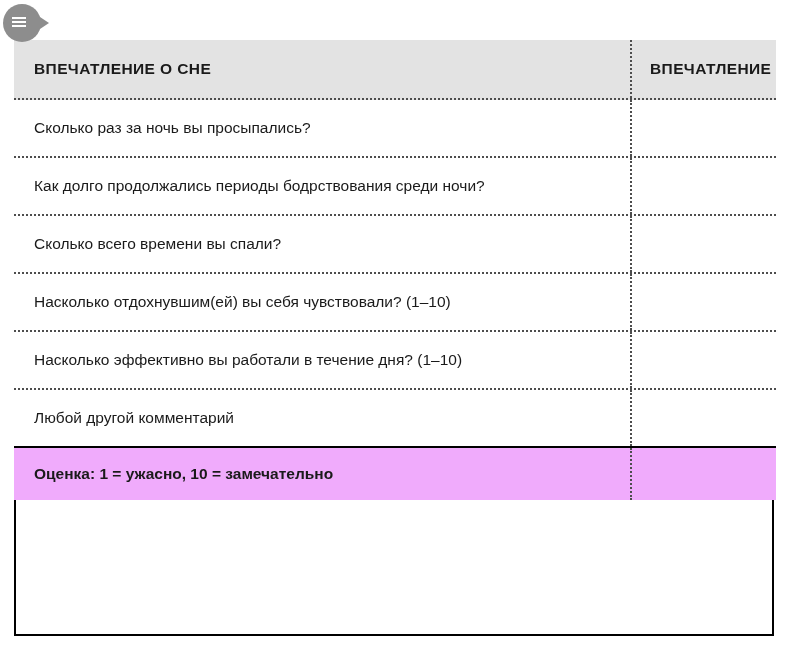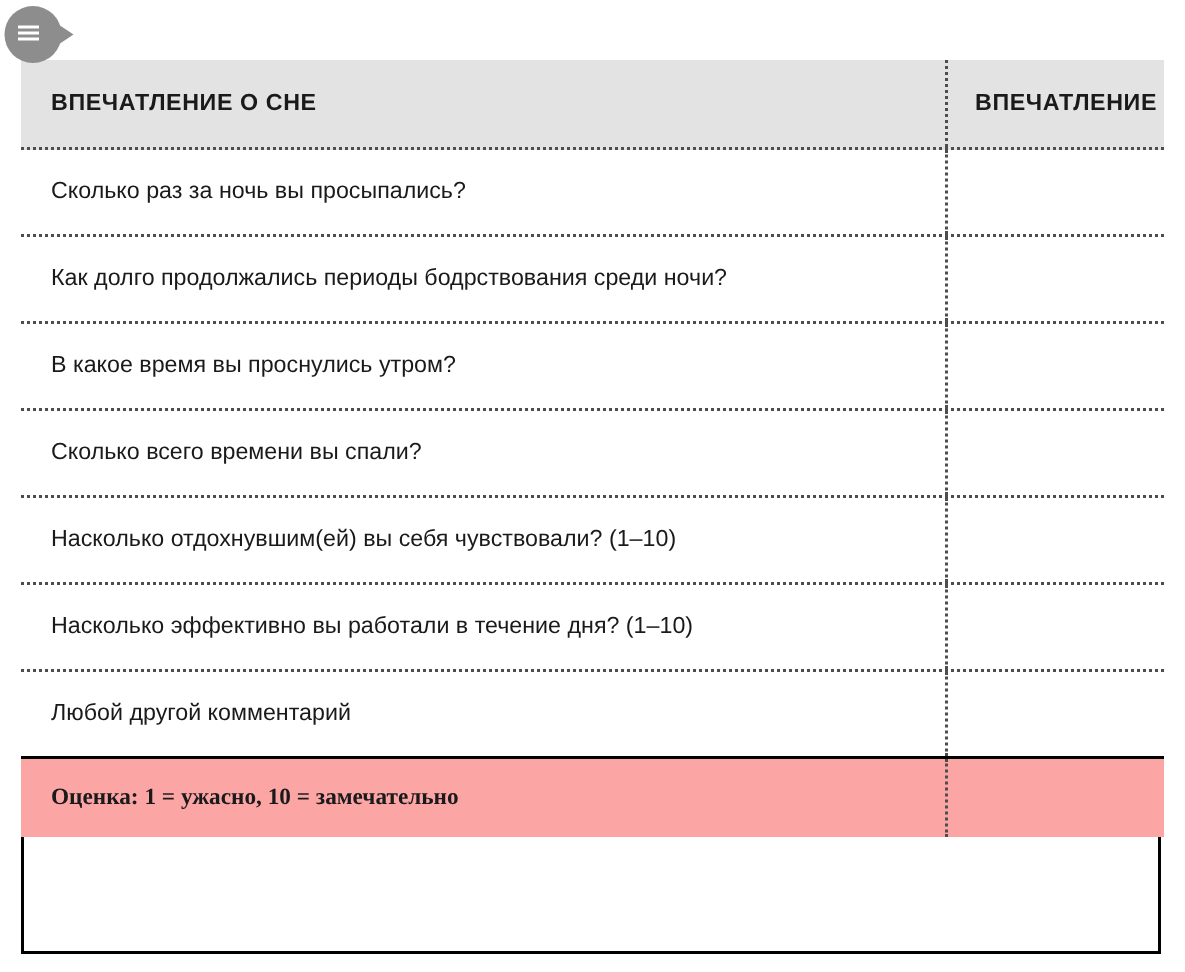--- a/index.html
+++ b/index.html
@@ -128,23 +128,22 @@
     border-bottom: 2px dotted #4d4d4d;
     background: #ffffff;
   }
   .row-q .cell-label {
     font-size: 15.5px;
     text-align: right;
   }
 
   .row-footer {
     height: 52px;
-    background: #fca5a5;
+    background: #f0abfc;
     border-top: 0;
-    font-family: Liberation Serif, serif;
   }
   .row-footer .cell-label {
     font-weight: bold;
     font-size: 15.5px;
   }
 
   .last-q {
     border-bottom: 2px solid #000000;
   }
 </style>
@@ -175,24 +174,20 @@
     <div class="row row-q">
       <div class="cell-label">Сколько раз за ночь вы просыпались?</div>
       <div class="cell-value"></div>
     </div>
 
     <div class="row row-q">
       <div class="cell-label">Как долго продолжались периоды бодрствования среди ночи?</div>
       <div class="cell-value"></div>
     </div>
 
-    <div class="row row-q">
-      <div class="cell-label">В какое время вы проснулись утром?</div>
-      <div class="cell-value"></div>
-    </div>
 
     <div class="row row-q">
       <div class="cell-label">Сколько всего времени вы спали?</div>
       <div class="cell-value"></div>
     </div>
 
     <div class="row row-q">
       <div class="cell-label">Насколько отдохнувшим(ей) вы себя чувствовали? (1–10)</div>
       <div class="cell-value"></div>
     </div>

